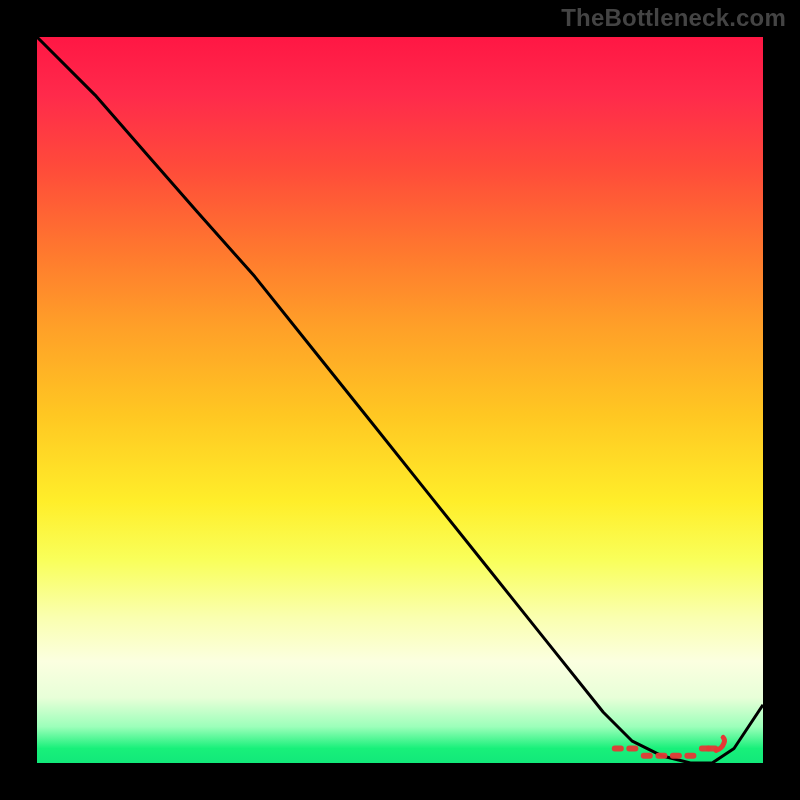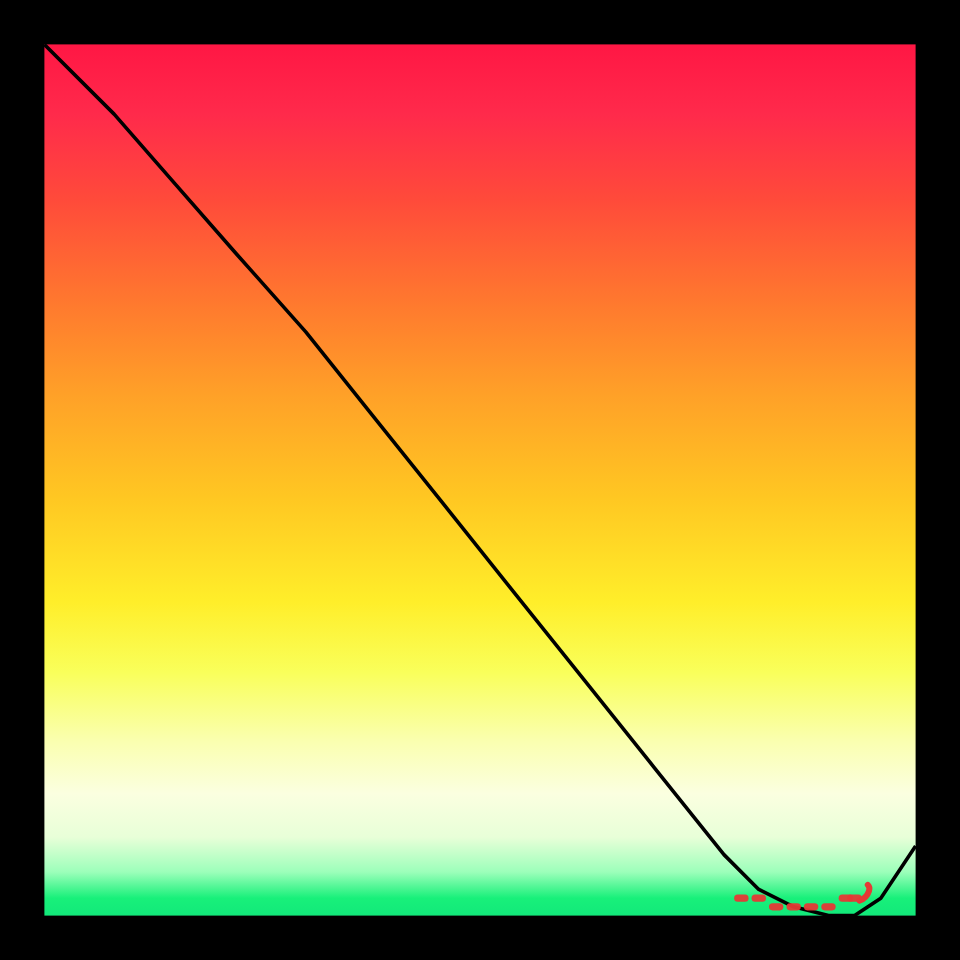--- a/index.html
+++ b/index.html
@@ -68,20 +68,21 @@
     fill: #e53935;
     stroke: none;
     opacity: 0.95;
   }
 </style>
 </head>
 <body>
 
 <div class="frame">
 
+  <div class="watermark">TheBottleneck.com</div>
 
   <div class="plot">
     <svg class="overlay" viewBox="0 0 726 726" preserveAspectRatio="none">
       <path id="curve-path" class="curve" d="M0.0 0.0 L58.1 58.1 L108.9 116.2 L159.7 174.2 L217.8 239.6 L275.9 312.2 L334.0 384.8 L392.0 457.4 L450.1 530.0 L508.2 602.6 L566.3 675.2 L595.3 704.2 L624.4 718.7 L653.4 726.0 L675.2 726.0 L697.0 711.5 L726.0 667.9"></path>
       <g id="marker-group">
           <rect x="574.8" y="708.5" width="12" height="6" rx="3" class="marker"></rect>
           <rect x="589.3" y="708.5" width="12" height="6" rx="3" class="marker"></rect>
           <rect x="603.8" y="715.7" width="12" height="6" rx="3" class="marker"></rect>
           <rect x="618.4" y="715.7" width="12" height="6" rx="3" class="marker"></rect>
           <rect x="632.9" y="715.7" width="12" height="6" rx="3" class="marker"></rect>

